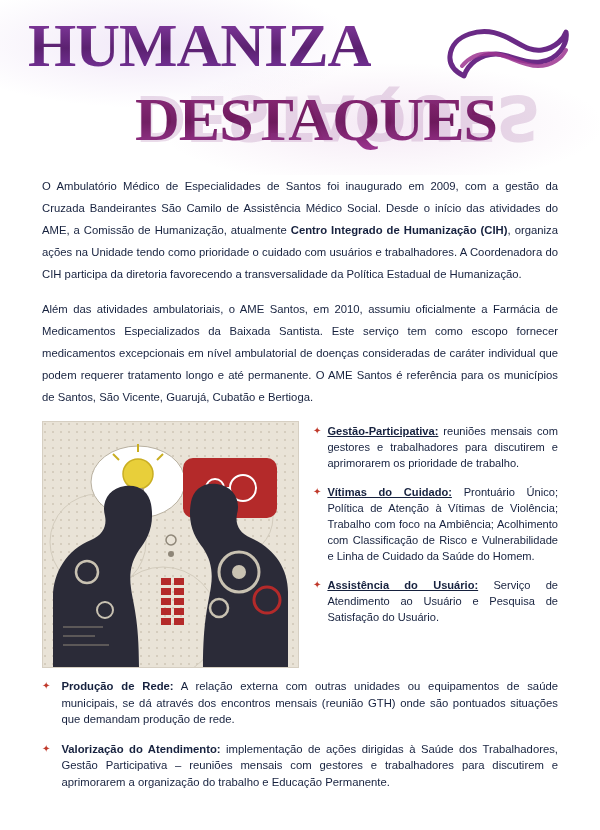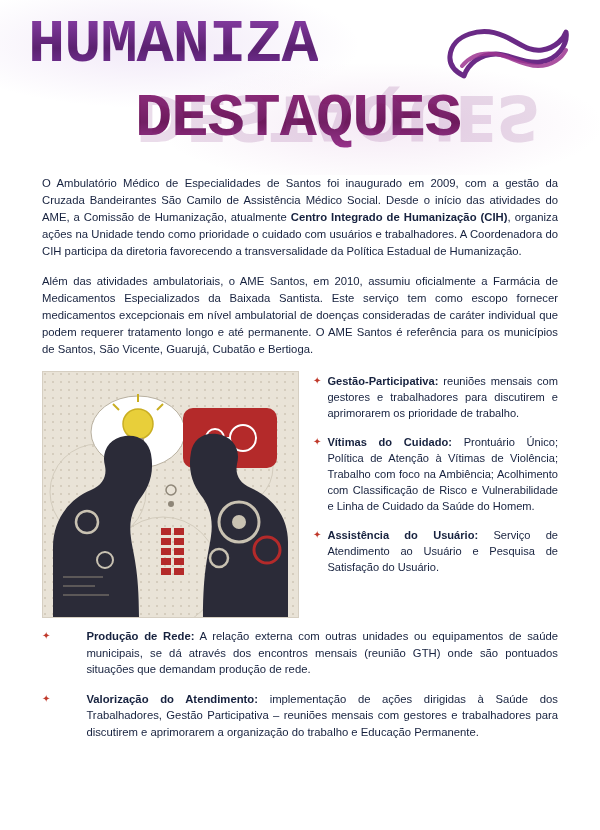--- a/index.html
+++ b/index.html
@@ -33,21 +33,21 @@
     position: absolute;
     top: 0; left: 0;
     width: 600px;
     height: 175px;
   }
   .title-line {
     position: absolute;
     font-weight: bold;
     letter-spacing: -1px;
     white-space: nowrap;
-    font-family: Liberation Mono, monospace;
+    font-family: Liberation Serif, serif;
   }
   .title-humaniza {
     left: 28px;
     top: 14px;
     font-size: 62px;
     line-height: 62px;
     color: #6a2a86;
     background: linear-gradient(180deg, #8a3fa8 0%, #5b2170 55%, #7a35a0 100%);
     -webkit-background-clip: text;
     background-clip: text;
@@ -96,21 +96,21 @@
   }
 
   
   .content {
     padding: 0 42px;
     box-sizing: border-box;
   }
   p.para {
     margin: 0 0 13px 0;
     font-size: 11.3px;
-    line-height: 17px;
+    line-height: 22px;
     text-align: justify;
     color: #16213e;
   }
   .strong { font-weight: bold; }
 
   
   .mid {
     display: flex;
     align-items: flex-start;
     gap: 14px;
@@ -142,21 +142,21 @@
     color: #c0392b;
     font-size: 10px;
     line-height: 16.4px;
   }
   .bullet .btext {
     font-size: 11.1px;
     line-height: 16.2px;
     text-align: justify;
     color: #16213e;
   }
-  .bullet .btext b { font-weight: bold; }
+  .bullet .btext b { font-weight: bold; text-decoration: underline; }
 
   
   .bottom {
     padding: 10px 42px 0 42px;
     box-sizing: border-box;
   }
   .bullet-wide {
     display: flex;
     gap: 7px;
     margin-bottom: 13px;
@@ -166,21 +166,20 @@
     color: #c0392b;
     font-size: 10px;
     line-height: 16.6px;
   }
   .bullet-wide .btext {
     font-size: 11.3px;
     line-height: 16.6px;
     text-align: justify;
     color: #16213e;
     padding-left: 4px;
-    margin-left: 25px;
   }
 </style>
 </head>
 <body>
 
 <div class="page">
 
   <div class="banner">
     <div class="banner-inner">
       <div class="banner-glow"></div>

